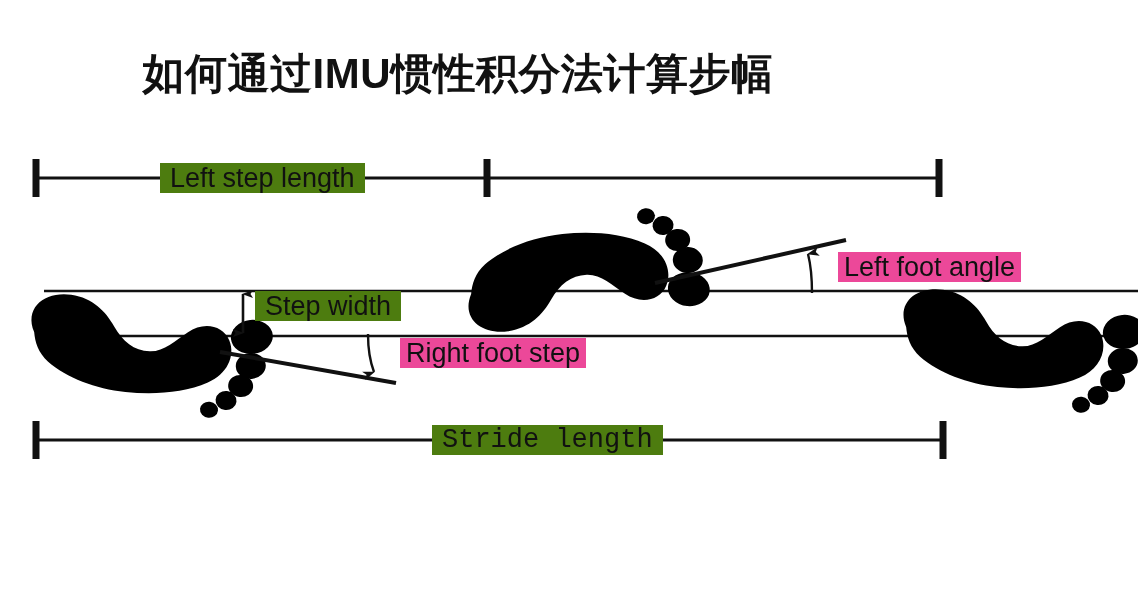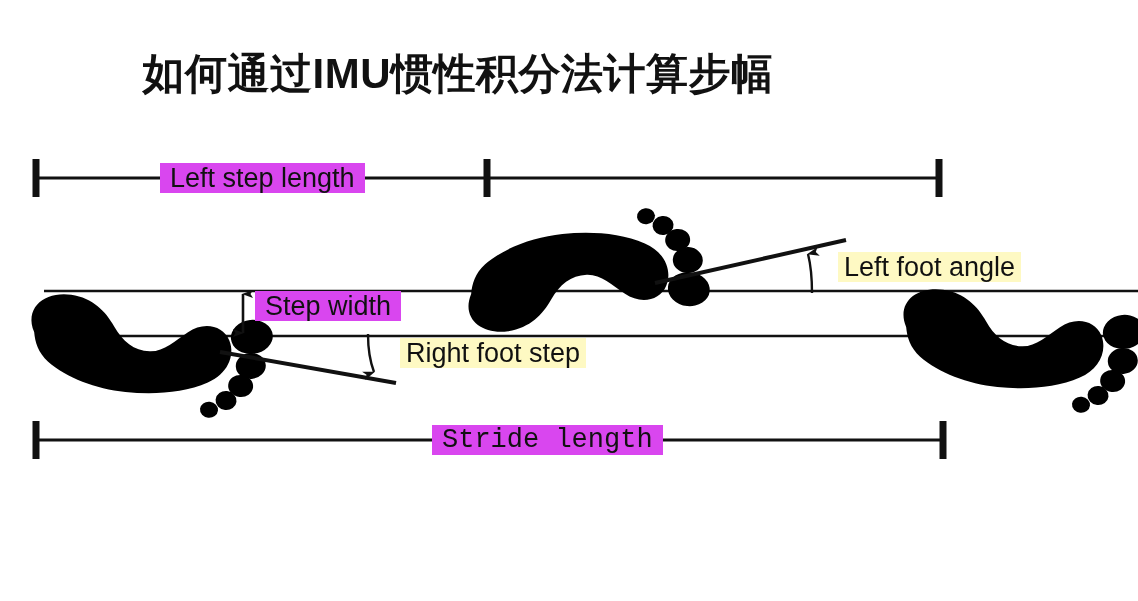--- a/index.html
+++ b/index.html
@@ -39,31 +39,31 @@
     left: 0;
     top: 0;
     width: 1138px;
     height: 601px;
   }
   .dim-label {
     position: absolute;
     font-family: "Liberation Sans", sans-serif;
     font-size: 27px;
     color: #111111;
-    background: #d946ef;
+    background: #4d7c0f;
     padding: 0 10px;
     white-space: nowrap;
     line-height: 30px;
   }
   .ang-label {
     position: absolute;
     font-family: "Liberation Sans", sans-serif;
     font-size: 27px;
     color: #111111;
-    background: #fef9c3;
+    background: #ec4899;
     padding: 0 6px;
     white-space: nowrap;
     line-height: 30px;
   }
   #label-left-step   { left: 160px; top: 163px; }
   #label-right-step  { left: 583px; top: 163px; }
   #label-stride      { left: 432px; top: 425px; font-family: Liberation Mono, monospace; }
   #label-step-width  { left: 255px; top: 291px; }
   #label-left-angle  { left: 838px; top: 252px; }
   #label-right-angle { left: 400px; top: 338px; }

